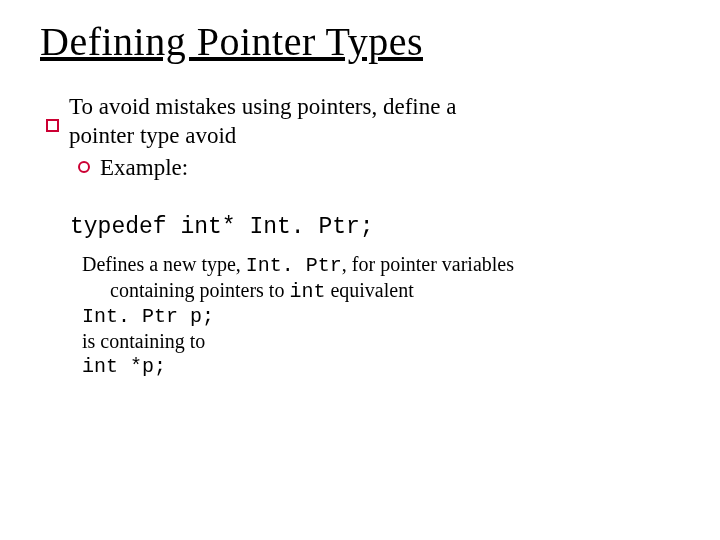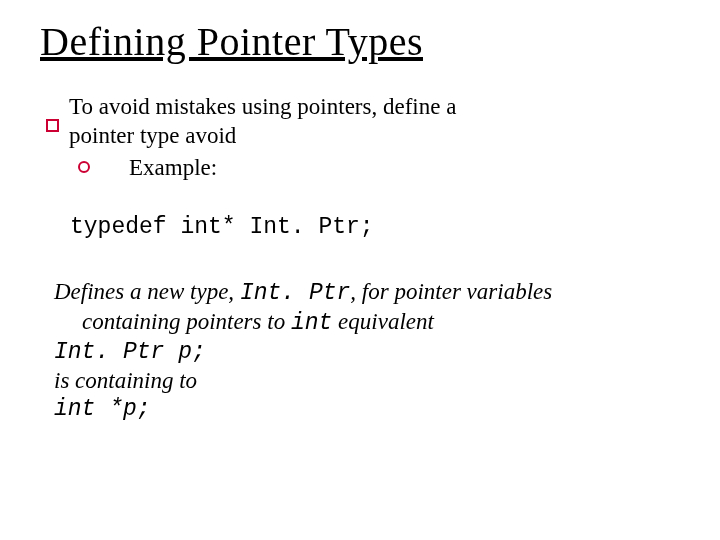--- a/index.html
+++ b/index.html
@@ -45,44 +45,42 @@
   .bullet-text {
     flex: 1 1 auto;
   }
   .sub-row {
     display: flex;
     align-items: flex-start;
     margin-left: 38px;
     font-size: 23px;
     line-height: 1.3;
     margin-top: 2px;
-    gap: 29px;
   }
   .bullet-circle {
     width: 12px;
     height: 12px;
     border: 2px solid #cc0033;
     border-radius: 50%;
     box-sizing: border-box;
     margin-top: 8px;
     margin-right: 10px;
     flex: 0 0 auto;
   }
   .code-block {
     font-family: "Courier New", Courier, monospace;
     font-size: 23px;
     margin-left: 30px;
     margin-top: 32px;
-    margin-bottom: 38px;
+    margin-bottom: 12px;
   }
   .para {
-    font-size: 23px;
+    font-size: 20px;
     line-height: 1.25;
-    margin-left: 14px;
-    font-style: italic;
+    margin-left: 42px;
   }
   .para .mono {
     font-family: "Courier New", Courier, monospace;
   }
   .para .line {
     display: block;
   }
   .indent2 {
     margin-left: 28px;
   }

